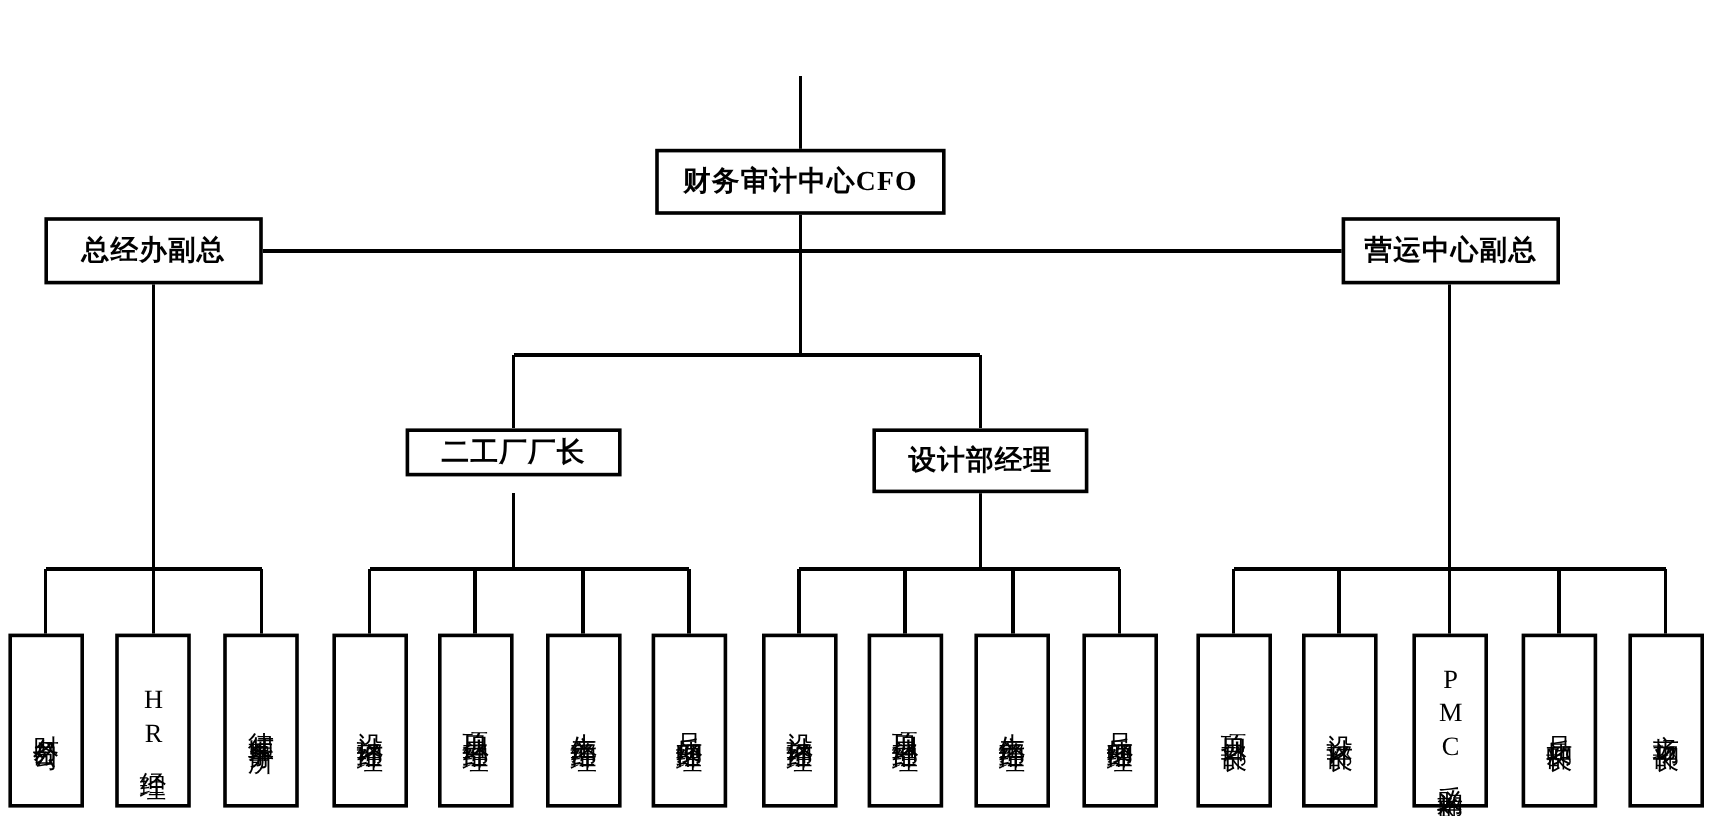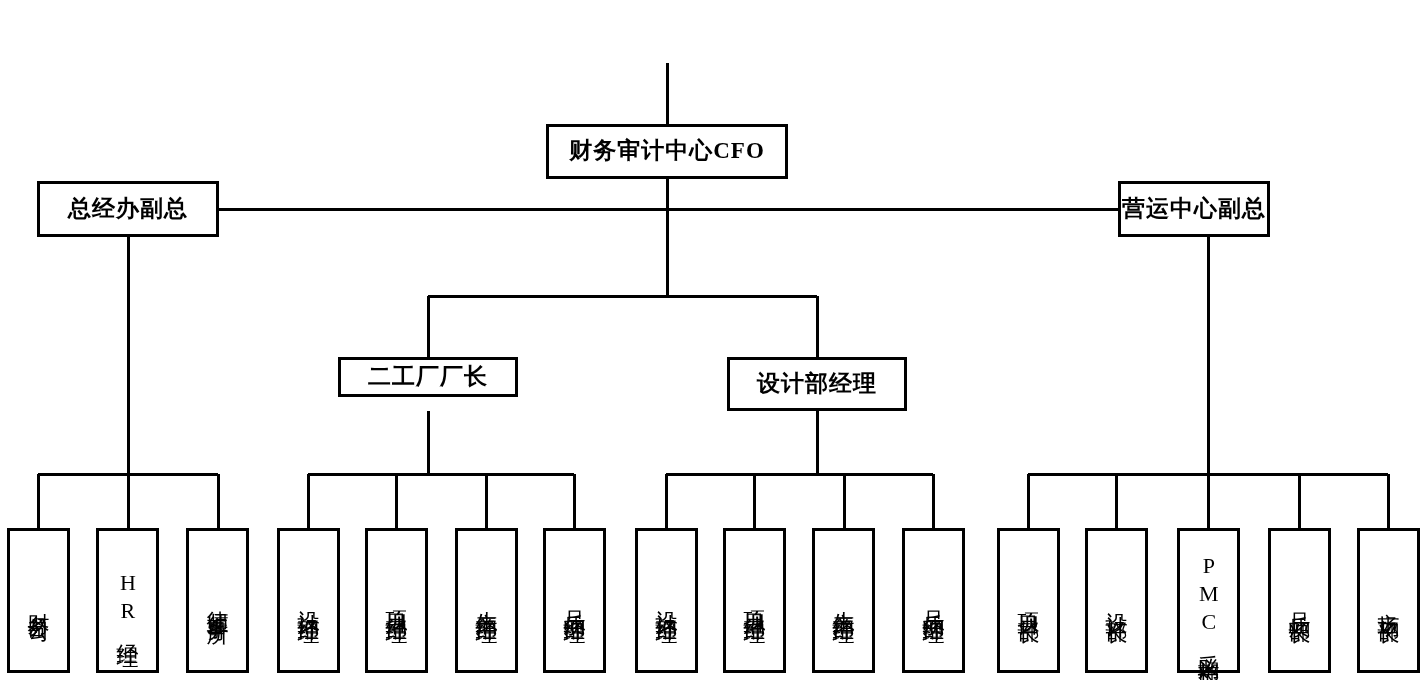--- a/index.html
+++ b/index.html
@@ -109,21 +109,21 @@
 
 
   <div class="node horiz" style="left:546px; top:124px; width:242px; height:55px;">
     <span class="lbl">财务审计中心CFO</span>
   </div>
 
   <div class="node horiz" style="left:37px; top:181px; width:182px; height:56px;">
     <span class="lbl">总经办副总</span>
   </div>
 
-  <div class="node horiz" style="left:1118px; top:181px; width:152px; height:56px;">
+  <div class="node horiz" style="left:1118px; top:181px; width:182px; height:56px;">
     <span class="lbl">营运中心副总</span>
   </div>
 
   <div class="node horiz" style="left:338px; top:357px; width:180px; height:40px;">
     <span class="lbl">二工厂厂长</span>
   </div>
 
   <div class="node horiz" style="left:727px; top:357px; width:180px; height:54px;">
     <span class="lbl">设计部经理</span>
   </div>

